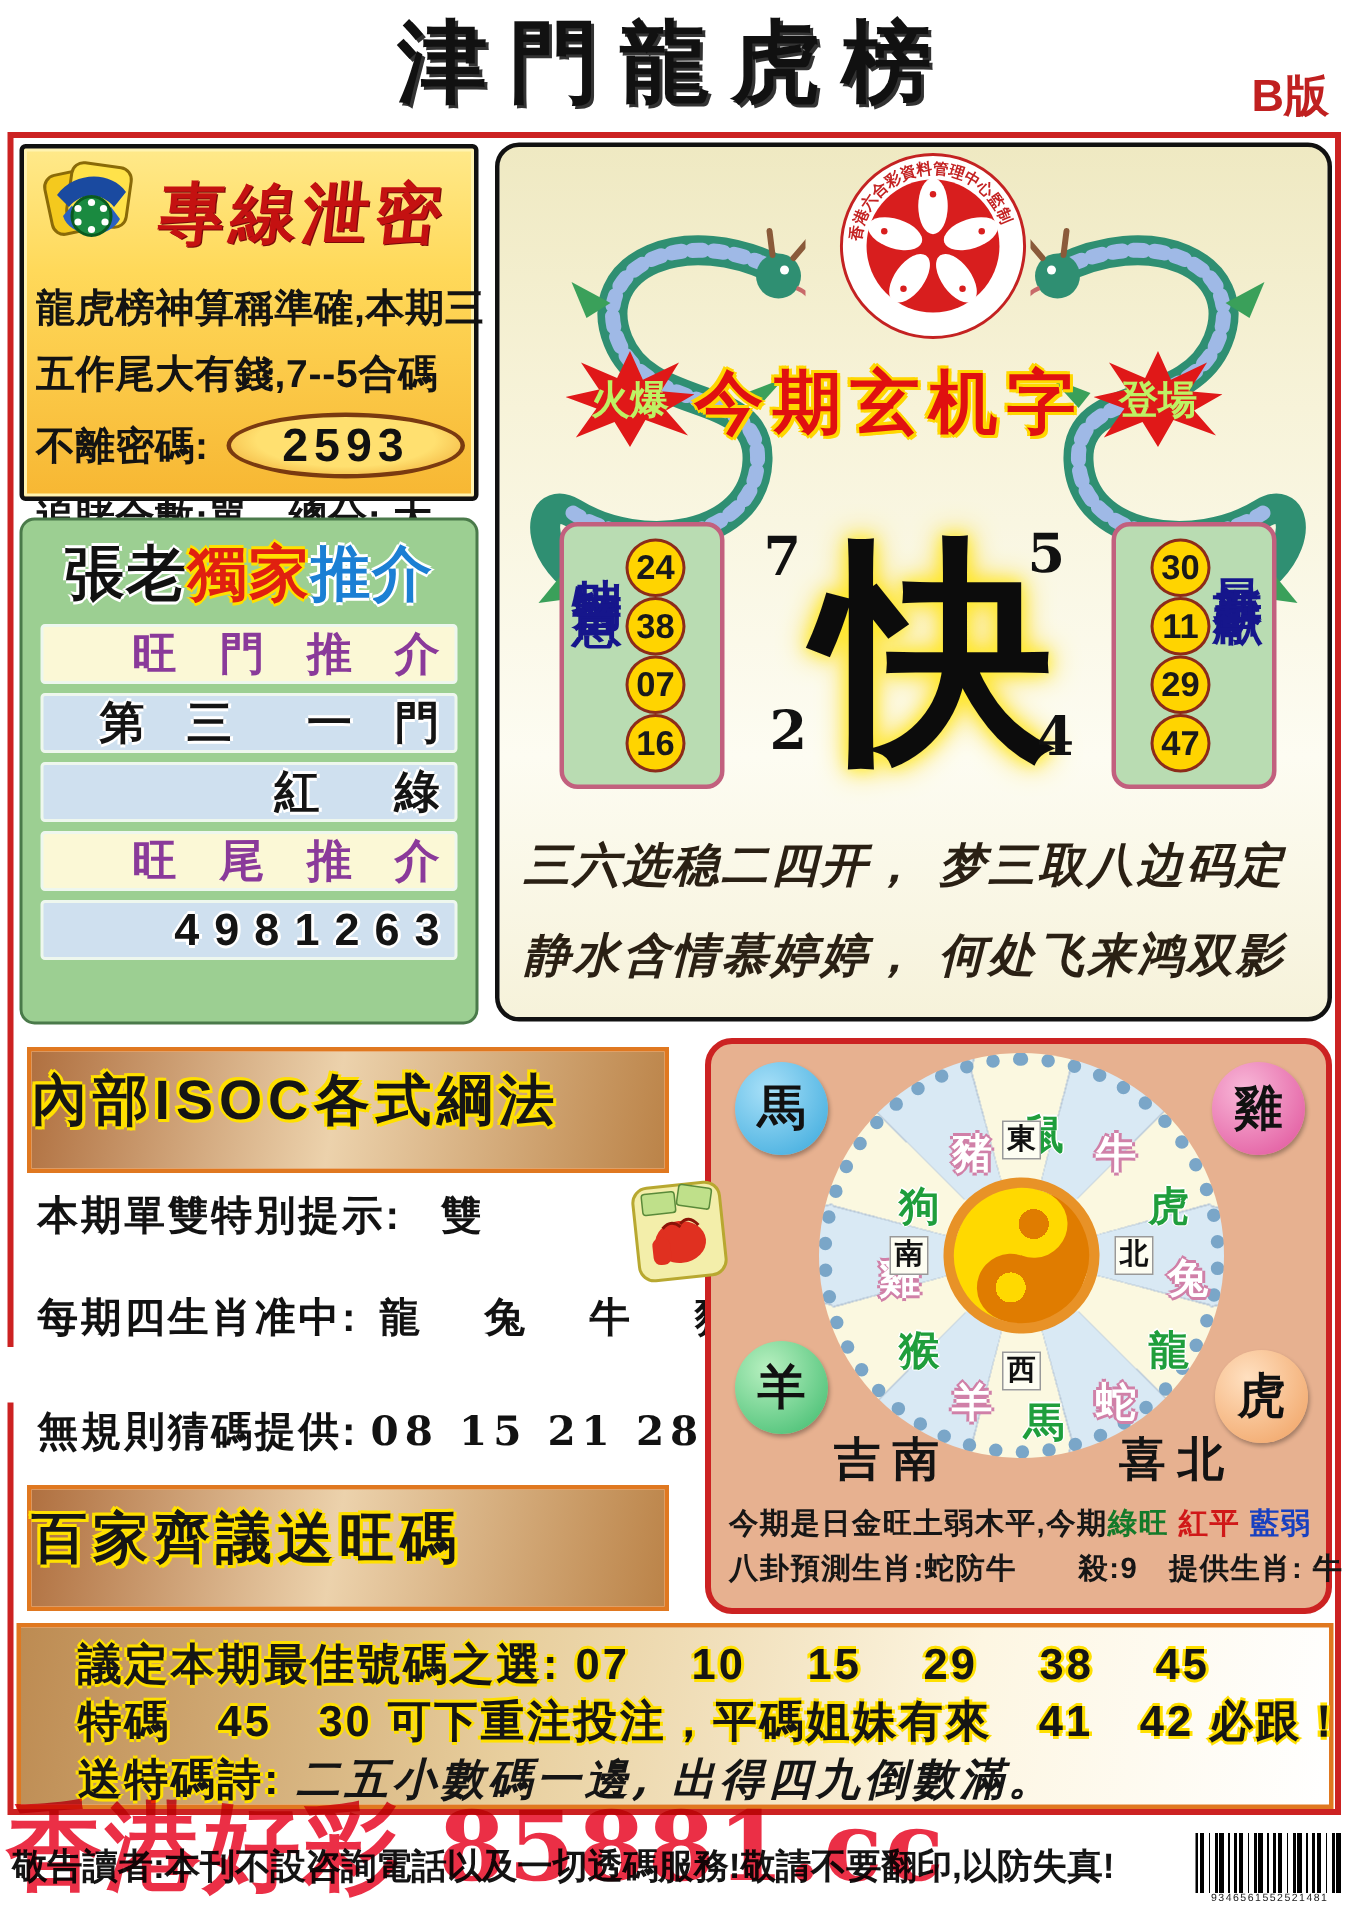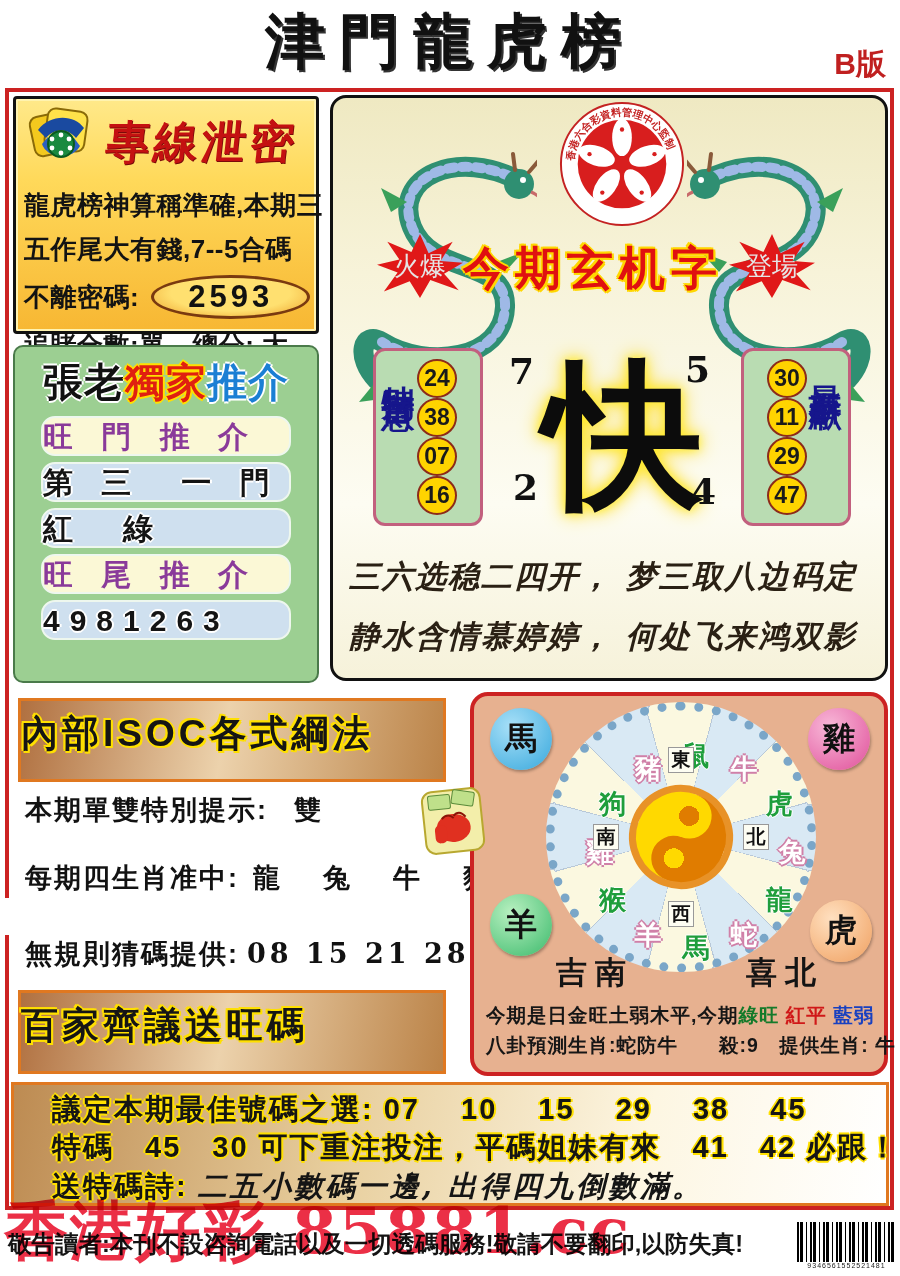--- a/index.html
+++ b/index.html
@@ -28,40 +28,40 @@
     text-shadow:1px 1px 0 #7a0a0a; }
   .hotline-line { font-size:26px; font-weight:900; color:#131313; letter-spacing:0.5px; margin-top:9px; white-space:nowrap; }
   .secret-row { display:flex; align-items:center; margin-top:8px; }
   .secret-oval { display:inline-block; margin-left:12px; padding:1px 34px;
     border:3px solid #7a3a10; border-radius:50%;
     background:radial-gradient(ellipse at 50% 40%, #ffe070 55%, #eda028 100%);
     font-size:31px; font-weight:900; color:#111; letter-spacing:4px; }
 
   
   .zhang-box { position:absolute; left:13px; top:345px; width:306px; height:338px;
-    background:#9ccf92; border:2px solid #4a7a4a; border-radius:10px; padding:6px 24px; }
+    background:#9ccf92; border:2px solid #4a7a4a; border-radius:10px; padding:6px 10px; }
   .zhang-head { text-align:center; font-size:40px; font-weight:900; letter-spacing:1px; margin:2px 0 6px; }
   .zh-black { color:#111; text-shadow:-2px 0 #fff,2px 0 #fff,0 -2px #fff,0 2px #fff; }
   .zh-red   { color:#e02010; text-shadow:-2px 0 #ffe000,2px 0 #ffe000,0 -2px #ffe000,0 2px #ffe000; }
   .zh-blue  { color:#1b7fd4; text-shadow:-2px 0 #fff,2px 0 #fff,0 -2px #fff,0 2px #fff; }
-  .zhang-row { height:40px; line-height:38px; margin:6px 2px; border:2px solid #eef7ee; border-radius:14px;
-    text-align:left; font-weight:900; }
+  .zhang-row { height:40px; line-height:38px; margin:6px 2px; border:2px solid #eef7ee; border-radius:3px;
+    text-align:right; font-weight:900; }
   .bar-yellow { background:#fbf8d6; color:#8a3a9a; font-size:30px; letter-spacing:10px; }
   .bar-blue { background:#cfe0ef; color:#141414; font-size:30px; letter-spacing:10px;
     text-shadow:-2px 0 #fff,2px 0 #fff,0 -2px #fff,0 2px #fff; }
 
   
   .mystery-box { position:absolute; left:330px; top:95px; width:558px; height:586px;
     border:3px solid #111; border-radius:16px;
     background:linear-gradient(180deg,#efe9c2 0%,#f7f3d9 30%,#fdfcf2 70%,#f6f2da 100%); }
   .emblem { position:absolute; left:225px; top:2px; width:128px; height:128px; }
   .burst { position:absolute; width:86px; height:64px; display:flex; align-items:center; justify-content:center;
     background:#e01818;
     clip-path:polygon(50% 0%,60% 30%,88% 12%,74% 42%,100% 45%,78% 62%,95% 88%,62% 72%,50% 100%,38% 74%,8% 90%,24% 60%,0% 48%,26% 40%,12% 12%,40% 28%); }
-  .burst span { font-size:26px; font-weight:400; color:#e5e5e5; }
+  .burst span { font-size:26px; font-weight:700; color:#bef264; }
   .burst-left { left:44px; top:136px; }
   .burst-right { left:396px; top:136px; }
   .headline { position:absolute; left:110px; top:140px; width:300px; text-align:center;
     font-size:46px; font-weight:900; color:#e01010; letter-spacing:6px; font-family:"DejaVu Serif", serif;
     text-shadow:-2px 0 #ffd700,2px 0 #ffd700,0 -2px #ffd700,0 2px #ffd700,2px 2px #ffd700,-2px -2px #ffd700; }
   .dragon { position:absolute; width:200px; height:290px; top:44px; }
   .dragon-left { left:4px; }
   .dragon-right { left:354px; transform:scaleX(-1); }
 
   .num-panel { position:absolute; width:110px; height:178px; background:#b9dcb2;

